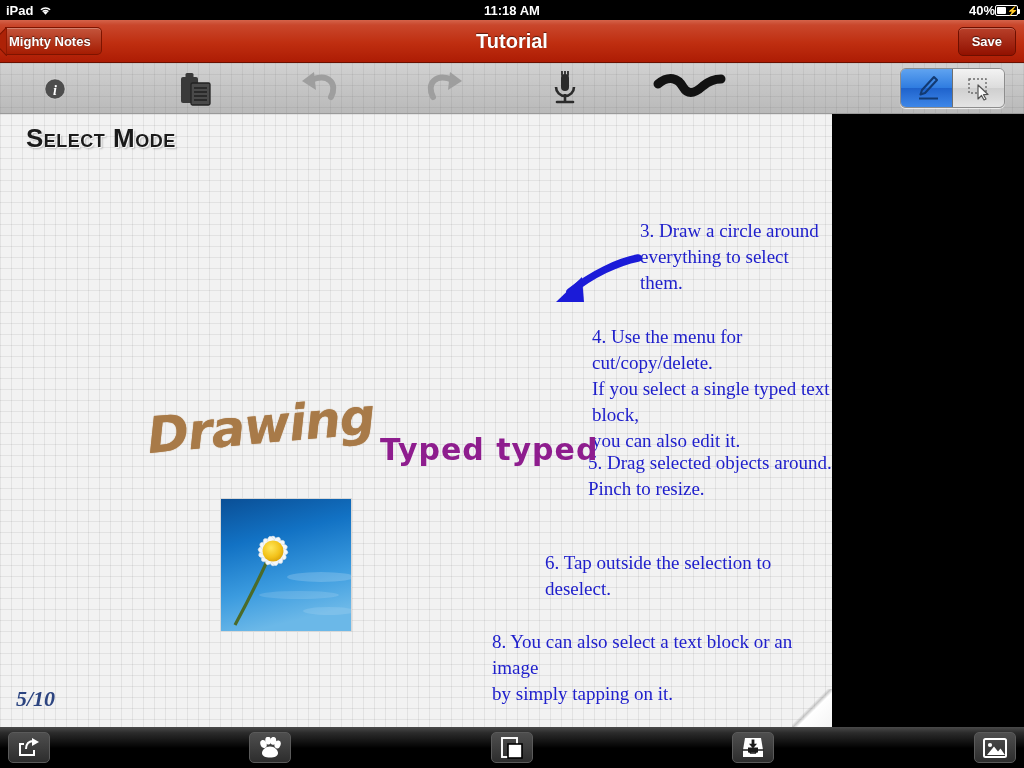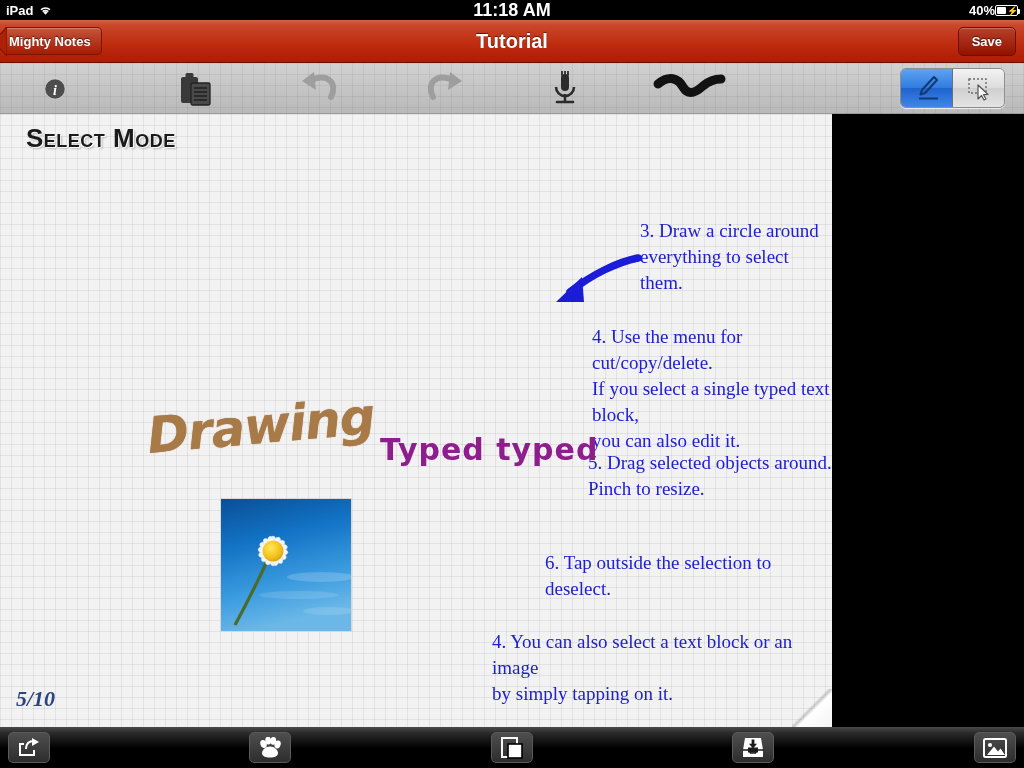--- a/index.html
+++ b/index.html
@@ -6,21 +6,21 @@
   html,body { width:1024px; height:768px; overflow:hidden; background:#000; }
   body { font-family:"Liberation Sans", sans-serif; }
 
   
   #status-bar{
     position:absolute; left:0; top:0; width:1024px; height:20px;
     background:#000; color:#fff; font-size:13px; font-weight:bold;
     display:flex; align-items:center;
   }
   #status-left{ position:absolute; left:6px; display:flex; align-items:center; gap:5px; }
-  #status-time{ position:absolute; left:0; right:0; text-align:center; font-size:18px; }
+  #status-time{ position:absolute; left:0; right:0; text-align:center; font-size:13px; }
   #status-right{ position:absolute; right:6px; display:flex; align-items:center; gap:0; }
   .batt-shell{
     width:23px;height:11px;border:1px solid #fff;border-radius:2px;position:relative;
     display:inline-block;
   }
   .batt-shell:after{content:"";position:absolute;right:-3px;top:3px;width:2px;height:5px;background:#fff;border-radius:0 1px 1px 0;}
   .batt-fill{position:absolute;left:1px;top:1px;bottom:1px;width:9px;background:#fff;border-radius:1px;}
   .bolt{position:absolute;left:11px;top:0px;color:#fff;font-size:9px;line-height:11px;}
 
   
@@ -292,21 +292,21 @@
   <div id="page-title">Select Mode</div>
 
   <div class="note" style="left:640px; top:104px;">3. Draw a circle around
      everything to select them.</div>
   <div class="note" style="left:592px; top:210px;">4. Use the menu for cut/copy/delete.
     If you select a single typed text block,
     you can also edit it.</div>
   <div class="note" style="left:588px; top:336px;">5. Drag selected objects around.
     Pinch to resize.</div>
   <div class="note" style="left:545px; top:436px;">6. Tap outside the selection to deselect.</div>
-  <div class="note" style="left:492px; top:515px;">4. You can also select a text block or an image
+  <div class="note" style="left:492px; top:515px;">8. You can also select a text block or an image
     by simply tapping on it.</div>
 
   <svg style="position:absolute; left:905px; top:5px;" width="60" height="48" viewBox="0 0 60 48">
     <path d="M4 38 C16 40 27 36 31 20" stroke="#1b1bd8" stroke-width="7" fill="none" stroke-linecap="round"></path>
     <polygon points="31,2 43,23 19,23" fill="#1b1bd8"></polygon>
   </svg>
 
   <svg style="position:absolute; left:552px; top:138px;" width="92" height="56" viewBox="0 0 92 56">
     <path d="M86 6 C66 10 40 22 18 40" stroke="#1b1bd8" stroke-width="7.5" fill="none" stroke-linecap="round"></path>
     <polygon points="4,50 30,25 32,50" fill="#1b1bd8"></polygon>

